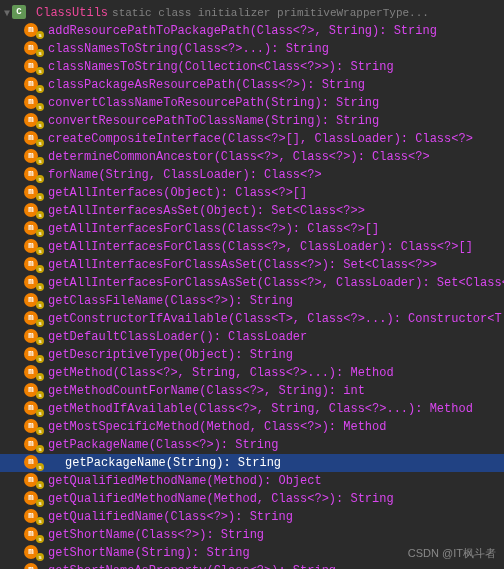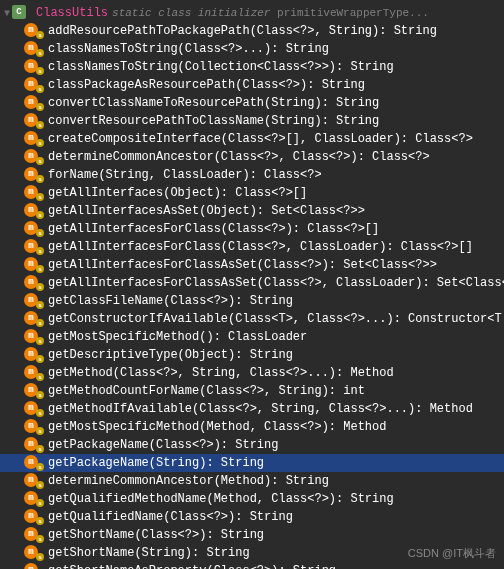--- a/index.html
+++ b/index.html
@@ -68,38 +68,38 @@
       font-size: 6px;
       font-weight: bold;
       color: #fff;
       position: absolute;
       right: 0;
       bottom: 0;
     }
     .method-orange { background-color: #f08000; }
     .badge-yellow { background-color: #c8a302; }
     .row-text {
-      color: #ffffff;
+      color: #d946ef;
       font-size: 12px;
     }
     .row-text-selected {
       color: #ffffff;
+      margin-left: 17px;
     }
     .header-text {
       color: #ec4899;
       font-size: 12px;
     }
     .primitive-type {
       color: #808080;
       font-size: 11px;
     }
     .static-label {
       color: #808080;
       font-size: 11px;
-      font-style: italic;
       margin-left: 4px;
     }
     .watermark {
       position: fixed;
       bottom: 8px;
       right: 8px;
       color: #888;
       font-size: 11px;
       font-family: Arial, sans-serif;
       margin-top: 30px;
@@ -261,21 +261,21 @@
           <span class="icon-badge badge-yellow">s</span>
         </span>
         <span class="row-text">getConstructorIfAvailable(Class&lt;T&gt;, Class&lt;?&gt;...): Constructor&lt;T</span>
       </div>
       <div class="tree-row">
         <span class="indent"></span>
         <span class="icon-overlay">
           <span class="icon-main method-orange">m</span>
           <span class="icon-badge badge-yellow">s</span>
         </span>
-        <span class="row-text">getMostSpecificMethod(): ClassLoader</span>
+        <span class="row-text">getDefaultClassLoader(): ClassLoader</span>
       </div>
       <div class="tree-row">
         <span class="indent"></span>
         <span class="icon-overlay">
           <span class="icon-main method-orange">m</span>
           <span class="icon-badge badge-yellow">s</span>
         </span>
         <span class="row-text">getDescriptiveType(Object): String</span>
       </div>
       <div class="tree-row">
@@ -325,21 +325,21 @@
           <span class="icon-badge badge-yellow">s</span>
         </span>
         <span class="row-text row-text-selected">getPackageName(String): String</span>
       </div>
       <div class="tree-row">
         <span class="indent"></span>
         <span class="icon-overlay">
           <span class="icon-main method-orange">m</span>
           <span class="icon-badge badge-yellow">s</span>
         </span>
-        <span class="row-text">determineCommonAncestor(Method): String</span>
+        <span class="row-text">getQualifiedMethodName(Method): Object</span>
       </div>
       <div class="tree-row">
         <span class="indent"></span>
         <span class="icon-overlay">
           <span class="icon-main method-orange">m</span>
           <span class="icon-badge badge-yellow">s</span>
         </span>
         <span class="row-text">getQualifiedMethodName(Method, Class&lt;?&gt;): String</span>
       </div>
       <div class="tree-row">

